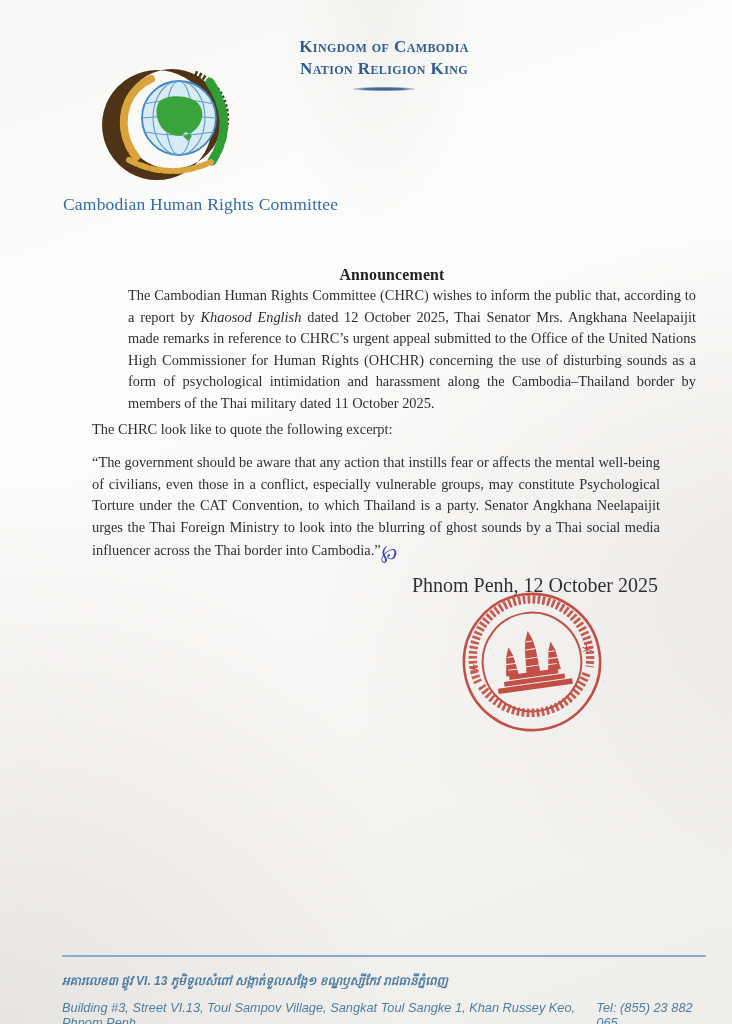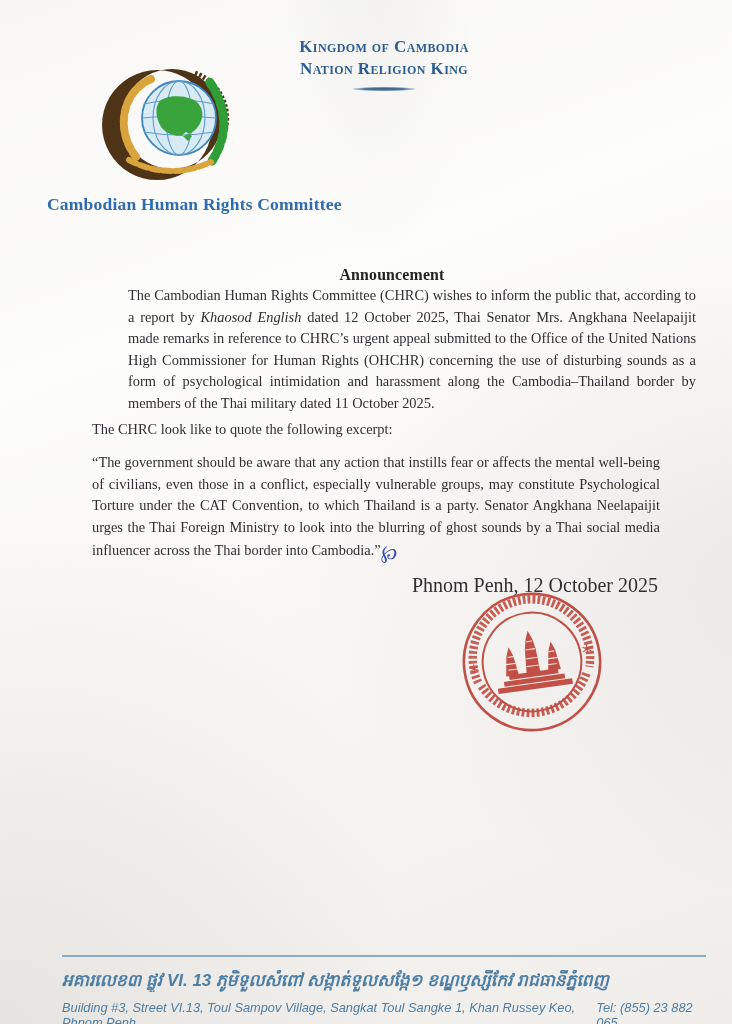--- a/index.html
+++ b/index.html
@@ -36,22 +36,22 @@
   .header-divider{
     margin:7px auto 0;
     width:62px;height:4px;border-radius:2px;
     background:radial-gradient(ellipse at center,#203f63 0%,#2d5d92 45%,rgba(45,93,146,0) 78%);
     opacity:.85;
   }
   
   .logo{position:absolute;left:99px;top:62px;width:132px;height:124px;}
   
   .org-name{
-    position:absolute;left:47px;top:194px;
-    font-size:17.5px;font-weight:700;
+    position:absolute;left:63px;top:194px;
+    font-size:17.5px;font-weight:400;
     color:var(--org-blue,#2e6cad);
     letter-spacing:.2px;
   }
   
   .doc-title{
     position:absolute;left:92px;width:568px;top:250px;
     margin:16px;text-align:center;
     font-size:15.8px;font-weight:700;color:#222;
     letter-spacing:.2px;
   }
@@ -85,21 +85,21 @@
   }
   
   .footer-rule{
     position:absolute;left:62px;right:50px;top:955px;height:1.6px;
     background:#86aec9;
   }
   .addr-kh{
     position:absolute;left:62px;right:50px;top:970px;
     font-family:"Liberation Sans", sans-serif;
     font-style:italic;font-weight:600;
-    font-size:17px;line-height:22px;
+    font-size:12px;line-height:22px;
     color:var(--footer-blue,#4e7ea4);
     white-space:nowrap;overflow:hidden;
   }
   .addr-en-row{
     position:absolute;left:62px;right:50px;top:1000px;
     display:flex;justify-content:space-between;align-items:baseline;
     font-family:"Liberation Sans", sans-serif;
     font-style:italic;
     font-size:12.8px;
     color:var(--footer-blue,#4e7ea4);

